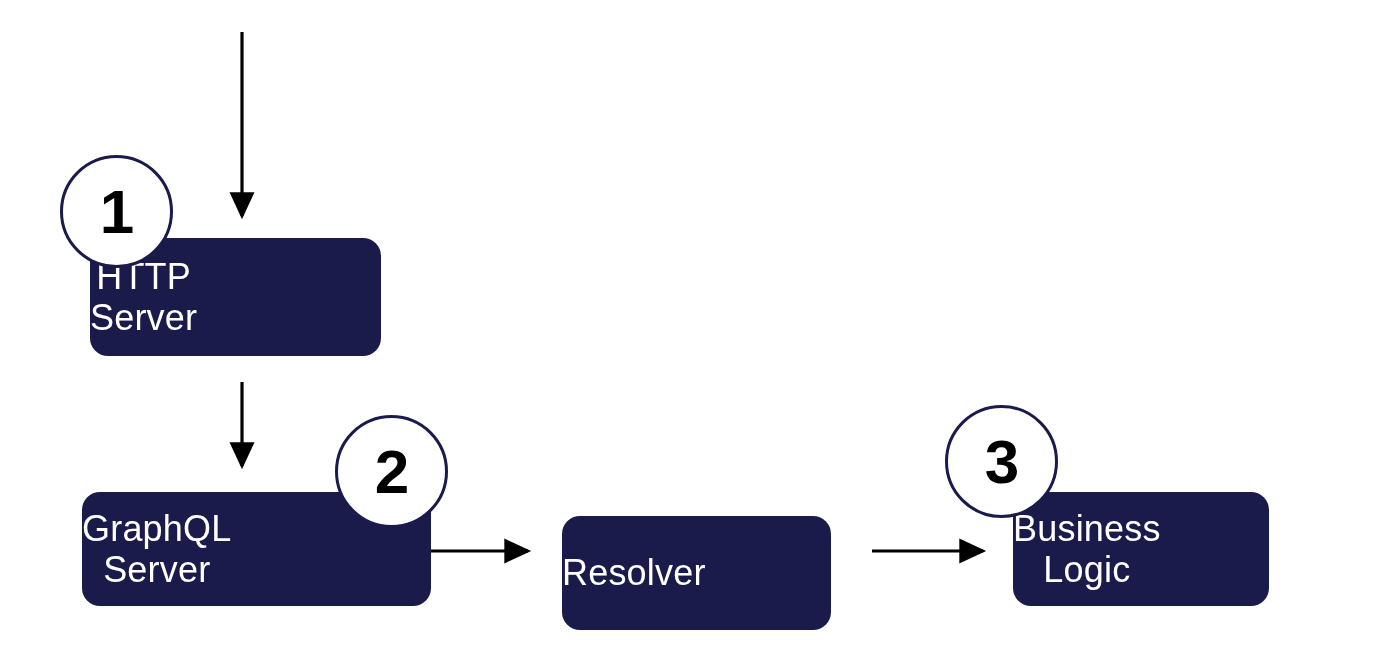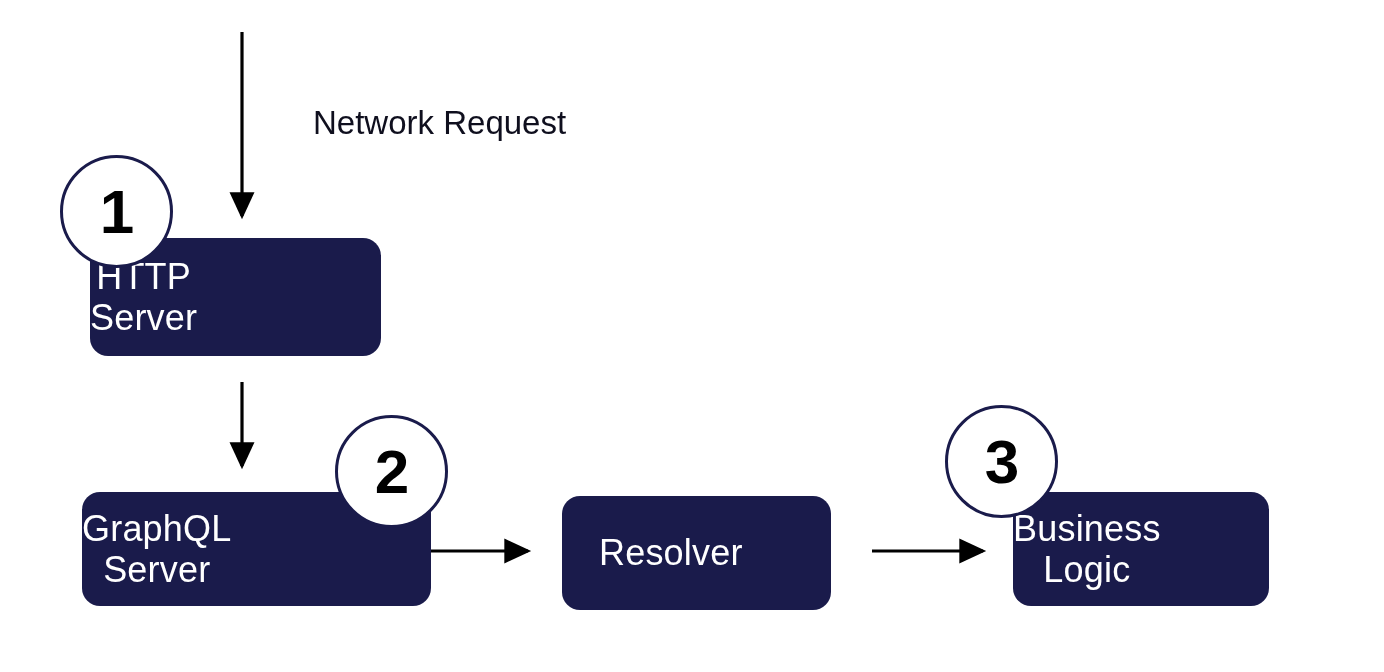--- a/index.html
+++ b/index.html
@@ -49,21 +49,21 @@
     font-family: "Liberation Sans", sans-serif;
     font-size: 36px;
     font-weight: 400;
     line-height: 1.15;
     letter-spacing: 0.2px;
     white-space: pre-line;
   }
 
   #node-http-server   { left: 90px;   top: 238px; width: 291px; height: 118px; }
   #node-graphql-server{ left: 82px;   top: 492px; width: 349px; height: 114px; }
-  #node-resolver      { left: 562px;  top: 496px; width: 269px; height: 114px; padding-left: 37px; }
+  #node-resolver      { left: 562px;  top: 516px; width: 269px; height: 114px; }
   #node-business-logic{ left: 1013px; top: 492px; width: 256px; height: 114px; }
 
   
   .step-badge {
     position: absolute;
     z-index: 3;
     box-sizing: border-box;
     width: 113px;
     height: 113px;
     border-radius: 50%;
@@ -112,21 +112,20 @@
 
     <line x1="242" y1="32" x2="242" y2="216" stroke="#000000" stroke-width="3.2" marker-end="url(#arrowhead)"></line>
 
     <line x1="242" y1="382" x2="242" y2="466" stroke="#000000" stroke-width="3.2" marker-end="url(#arrowhead)"></line>
 
     <line x1="417" y1="551" x2="528" y2="551" stroke="#000000" stroke-width="3.2" marker-end="url(#arrowhead)"></line>
 
     <line x1="872" y1="551" x2="983" y2="551" stroke="#000000" stroke-width="3.2" marker-end="url(#arrowhead)"></line>
   </svg>
 
-  <div class="edge-label" id="label-network-request">Network Request</div>
 
   <div class="node-box" id="node-http-server">
     <span class="node-label">HTTP
 Server</span>
   </div>
 
   <div class="node-box" id="node-graphql-server">
     <span class="node-label">GraphQL
 Server</span>
   </div>

